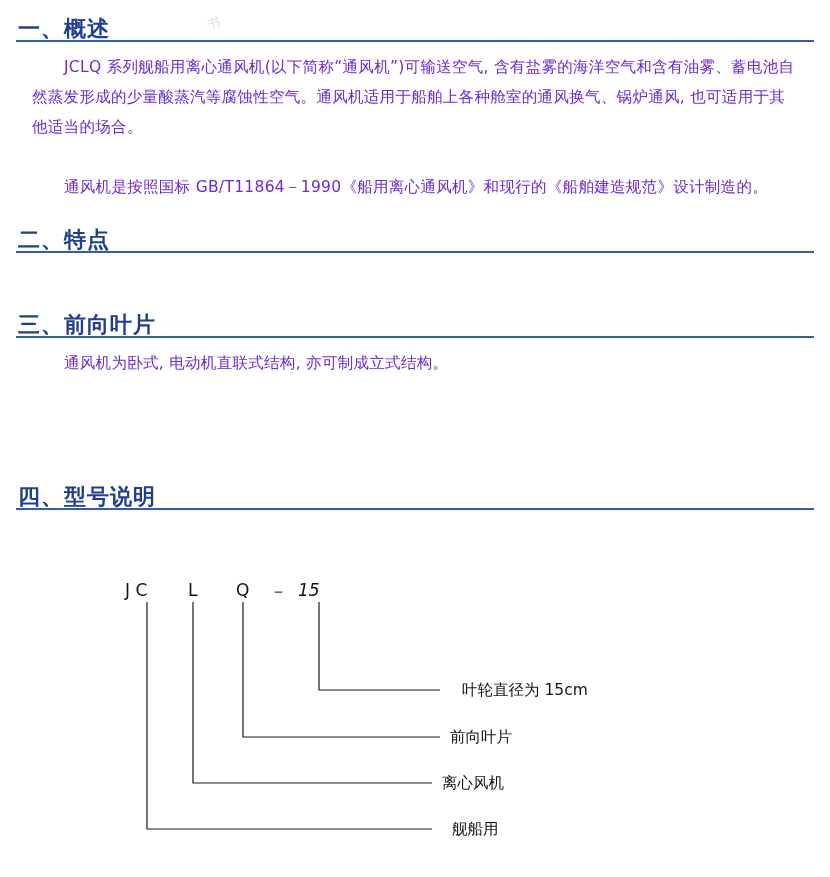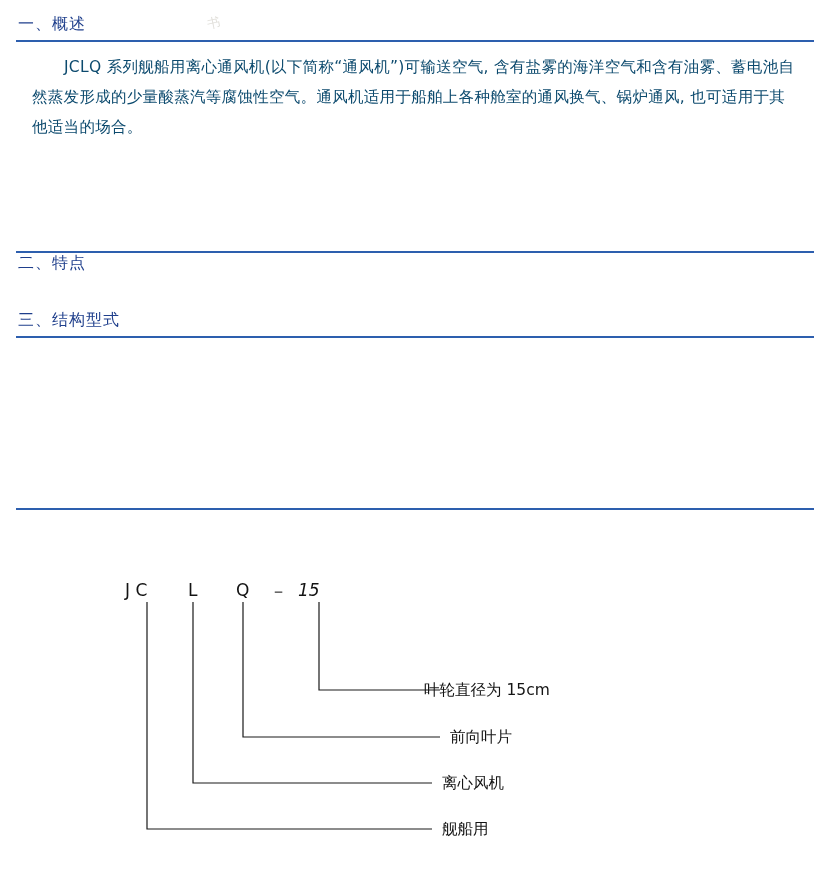--- a/index.html
+++ b/index.html
@@ -15,38 +15,38 @@
     color: #1a1a1a;
     overflow: hidden;
   }
   .page {
     position: relative;
     width: 830px;
     height: 877px;
   }
   .section-head {
     color: #1f3f8c;
-    font-weight: normal;
-    font-size: 16px;
+    font-weight: bold;
+    font-size: 22px;
     letter-spacing: 1px;
     position: absolute;
     white-space: nowrap;
   }
   .rule {
     position: absolute;
     height: 2px;
     background: #2d5fae;
     left: 16px;
     width: 798px;
   }
   .para {
     position: absolute;
     font-size: 15.5px;
     line-height: 30px;
-    color: #0c4a6e;
+    color: #6d28d9;
     letter-spacing: 0.3px;
   }
   .indent {
     text-indent: 32px;
   }
   .diagram {
     position: absolute;
     left: 0;
     top: 540px;
     width: 769px;
@@ -90,46 +90,49 @@
 
 <div class="page">
 
   <div class="smudge">书</div>
 
   <div class="section-head" style="left:18px; top:14px;">一、概述</div>
   <div class="rule" style="top:40px;"></div>
 
   <div class="para indent" style="left:32px; top:52px; width:766px;">JCLQ 系列舰船用离心通风机(以下简称“通风机”)可输送空气, 含有盐雾的海洋空气和含有油雾、蓄电池自然蒸发形成的少量酸蒸汽等腐蚀性空气。通风机适用于船舶上各种舱室的通风换气、锅炉通风, 也可适用于其他适当的场合。</div>
 
+  <div class="para indent" style="left:32px; top:172px; width:766px;">通风机是按照国标 GB/T11864－1990《船用离心通风机》和现行的《船舶建造规范》设计制造的。</div>
 
-  <div class="section-head" style="left:18px; top:225px;margin-top:28px;">二、特点</div>
+  <div class="section-head" style="left:18px; top:225px;">二、特点</div>
   <div class="rule" style="top:251px;"></div>
 
 
-  <div class="section-head" style="left:18px; top:310px;">三、结构型式</div>
+  <div class="section-head" style="left:18px; top:310px;">三、前向叶片</div>
   <div class="rule" style="top:336px;"></div>
 
+  <div class="para indent" style="left:32px; top:348px; width:766px;">通风机为卧式, 电动机直联式结构, 亦可制成立式结构。</div>
 
+  <div class="section-head" style="left:18px; top:482px;">四、型号说明</div>
   <div class="rule" style="top:508px;"></div>
 
   <div class="diagram">
 
     <svg class="lines" viewBox="0 0 830 337" preserveAspectRatio="none">
 
       <path d="M 319 62 L 319 150 L 440 150" fill="none" stroke="#1a1a1a" stroke-width="1.2"></path>
       <path d="M 243 62 L 243 197 L 440 197" fill="none" stroke="#1a1a1a" stroke-width="1.2"></path>
       <path d="M 193 62 L 193 243 L 432 243" fill="none" stroke="#1a1a1a" stroke-width="1.2"></path>
       <path d="M 147 62 L 147 289 L 432 289" fill="none" stroke="#1a1a1a" stroke-width="1.2"></path>
     </svg>
 
     <div class="code-char" style="left:125px; top:40px;">J C</div>
     <div class="code-char" style="left:188px; top:40px;">L</div>
     <div class="code-char" style="left:236px; top:40px;">Q</div>
     <div class="code-char" style="left:270px; top:40px;">－</div>
     <div class="code-char" style="left:298px; top:40px;font-style:italic;">15</div>
 
-    <div class="lbl" style="left:424px; top:140px;">叶轮直径为 15cm</div>
+    <div class="lbl" style="left:462px; top:140px;">叶轮直径为 15cm</div>
     <div class="lbl" style="left:450px; top:187px;">前向叶片</div>
     <div class="lbl" style="left:442px; top:233px;font-family:Liberation Serif, serif;">离心风机</div>
-    <div class="lbl" style="left:442px; top:279px;">舰船用</div>
+    <div class="lbl" style="left:452px; top:279px;">舰船用</div>
   </div>
 
 </div>
 
 </body></html>

